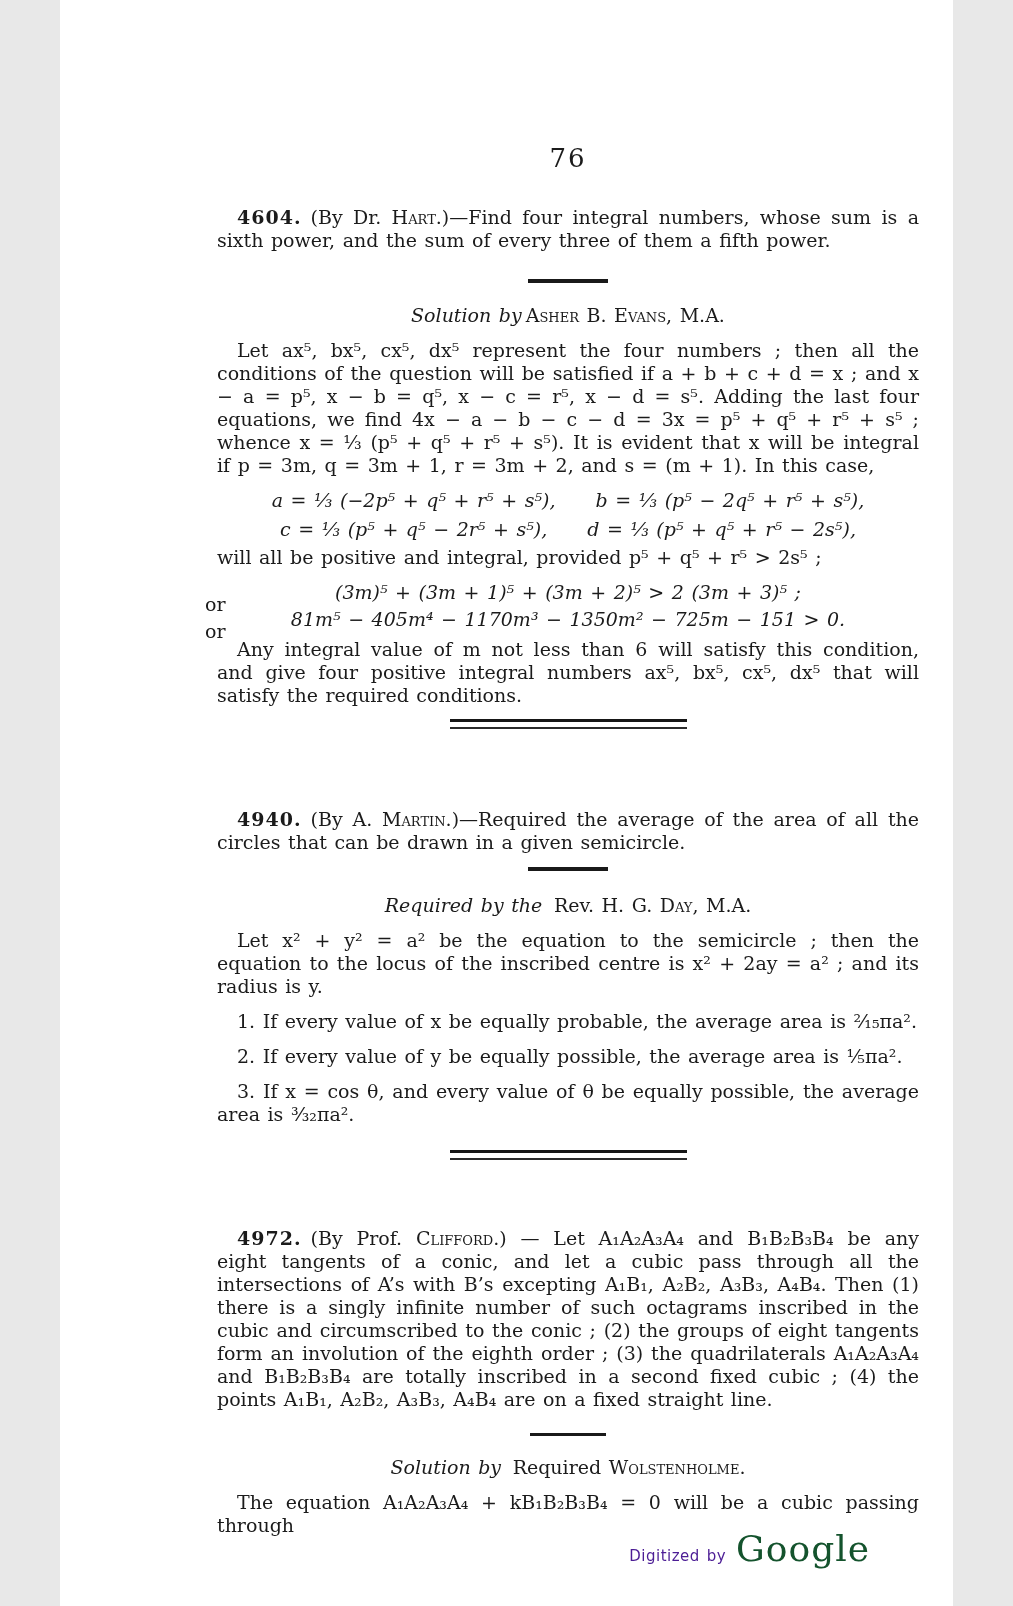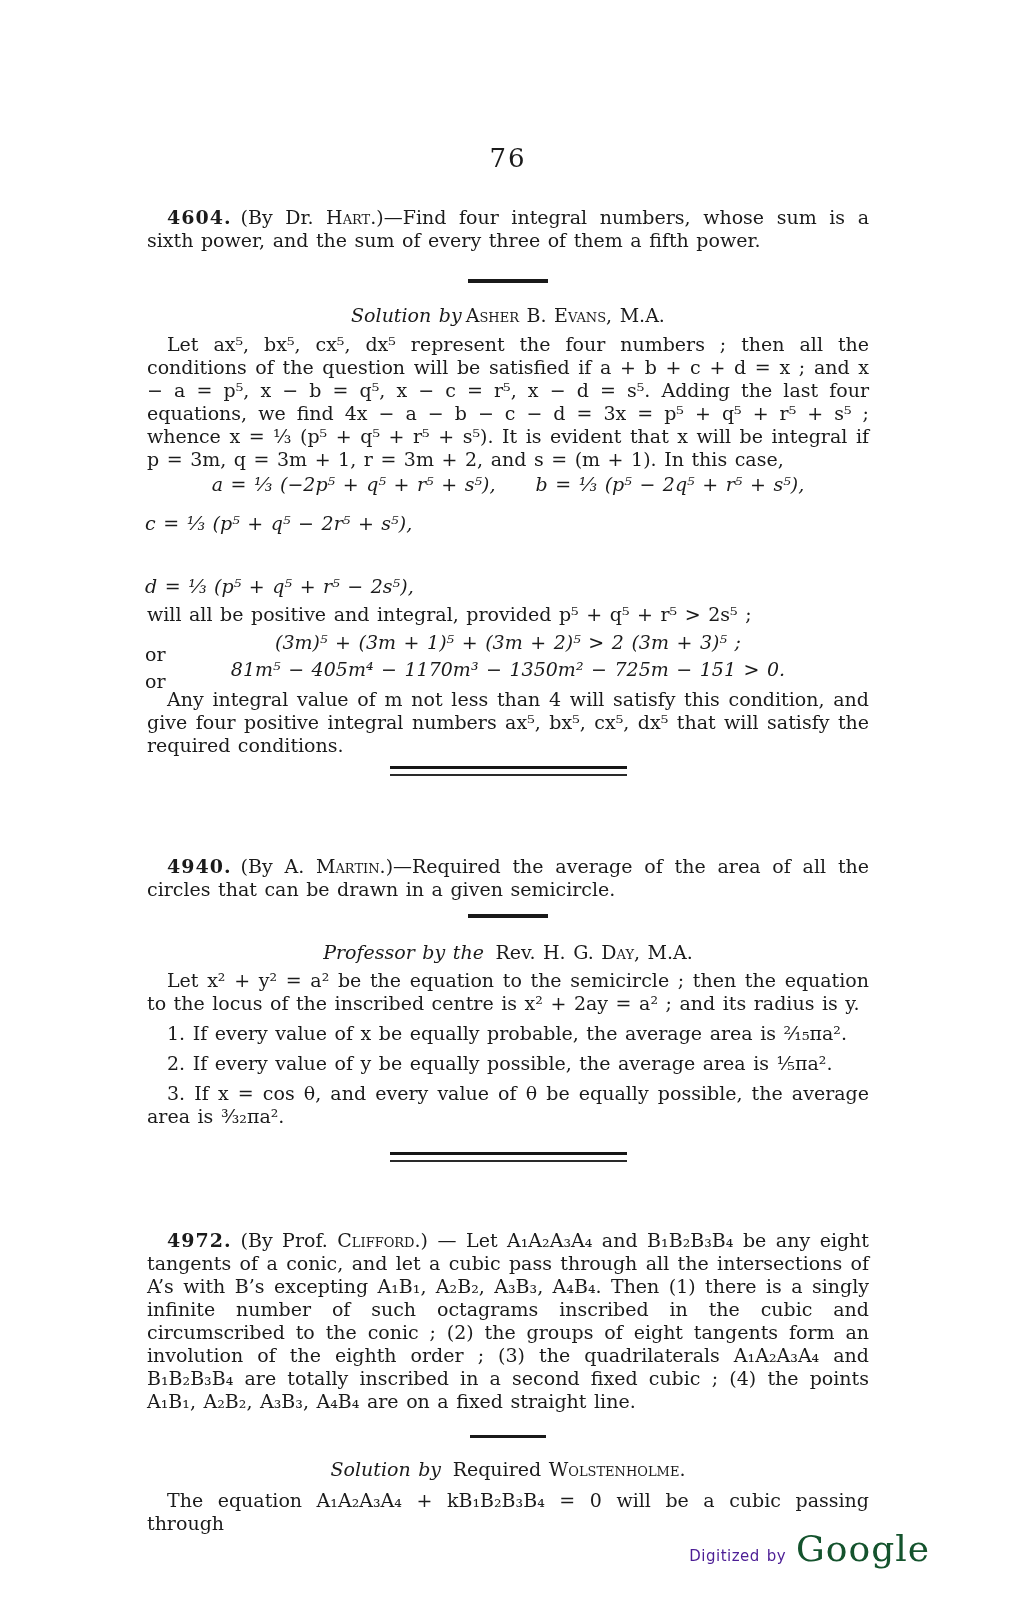--- a/index.html
+++ b/index.html
@@ -1,29 +1,29 @@
 <!DOCTYPE html>
 <html><head>
 <meta charset="utf-8">
 <style>
   html,body{margin:0;padding:0;background:#e8e8e8;}
   .page{
     position:relative;
-    width:1013px;height:1606px;
+    width:893px;height:1606px;
     background:#ffffff;
     font-family:"DejaVu Serif","Liberation Serif",serif;
     font-size:19px;line-height:23px;
     color:#1b1b1b;
     overflow:hidden;
     margin:0 auto;
     word-spacing:1.5px;
   }
   .content{position:absolute;left:145px;top:0;width:726px;}
   .pagenum{margin:143px 0 0 0;text-align:center;font-size:26px;line-height:30px;letter-spacing:2px;}
-  p{margin:2px;}
+  p{margin:12px;}
   .just{text-align:justify;}
   .indent{text-indent:20px;}
   .num{font-weight:bold;margin-right:9px;letter-spacing:1px;}
   .sc{font-variant:small-caps;text-align:right;}
   .solhead{text-align:center;}
   .solhead i{margin-right:4px;}
   
   .rule-short{width:80px;height:4px;background:#191919;}
   .rule-short.thin{height:3px;width:76px;}
   .rule-double{width:237px;height:5px;border-top:3px solid #161616;border-bottom:2px solid #2a2a2a;}
@@ -31,21 +31,21 @@
   
   .eqrow{display:flex;justify-content:center;gap:40px;font-style:italic;}
   .orline{position:relative;text-align:center;font-style:italic;}
   .orlabel{position:absolute;left:0;top:12px;font-style:normal;}
   
   #p4604{margin-top:33px;}
   #rule1{margin-top:27px;}
   #solhead1{margin-top:21px;}
   #para1{margin-top:6px;}
   #eqrow1{margin-top:1px;}
-  #eqrow2{margin-top:16px;flex-direction:column;}
+  #eqrow2{margin-top:6px;}
   #provided{margin-top:5px;}
   #or1{margin-top:5px;}
   #or2{margin-top:4px;}
   #para2{margin-top:7px;}
   #ruled1{margin-top:9px;}
   #p4940{margin-top:79px;}
   #rule2{margin-top:13px;}
   #solhead2{margin-top:23px;}
   #para3{margin-top:5px;}
   .obs{margin-top:7px;}
@@ -82,29 +82,29 @@
     <div id="eqrow2" class="eqrow">
         <span>c = ⅓ (p⁵ + q⁵ − 2r⁵ + s⁵),</span>
         <span>d = ⅓ (p⁵ + q⁵ + r⁵ − 2s⁵),</span>
       </div>
 
     <p id="provided">will all be positive and integral, provided p⁵ + q⁵ + r⁵ &gt; 2s⁵ ;</p>
 
     <div id="or1" class="orline"><span class="orlabel">or</span><span>(3m)⁵ + (3m + 1)⁵ + (3m + 2)⁵ &gt; 2 (3m + 3)⁵ ;</span></div>
     <div id="or2" class="orline"><span class="orlabel">or</span><span>81m⁵ − 405m⁴ − 1170m³ − 1350m² − 725m − 151 &gt; 0.</span></div>
 
-    <p id="para2" class="just indent">Any integral value of m not less than 4 will satisfy this condition, and give four positive integral numbers ax⁵, bx⁵, cx⁵, dx⁵ that will satisfy the required conditions.</p>
+    <p id="para2" class="just indent">Any integral value of m not less than 6 will satisfy this condition, and give four positive integral numbers ax⁵, bx⁵, cx⁵, dx⁵ that will satisfy the required conditions.</p>
 
     <div id="ruled1" class="rule-double center-rule"></div>
 
     <p id="p4940" class="just indent"><span class="num">4940.</span><span>(By A. </span><span class="sc">Martin.</span><span>)—</span><span>Required the average of the area of all the circles that can be drawn in a given semicircle.</span></p>
 
     <div id="rule2" class="rule-short center-rule"></div>
 
-    <p id="solhead2" class="solhead"><i>Professor by the</i><span> Rev. H. G. </span><span class="sc">Day</span><span>, M.A.</span></p>
+    <p id="solhead2" class="solhead"><i>Required by the</i><span> Rev. H. G. </span><span class="sc">Day</span><span>, M.A.</span></p>
 
     <p id="para3" class="just indent">Let x² + y² = a² be the equation to the semicircle ; then the equation to the locus of the inscribed centre is x² + 2ay = a² ; and its radius is y.</p>
 
     <p class="obs just indent">1.  If every value of x be equally probable, the average area is ²⁄₁₅πa².</p>
     <p class="obs just indent">2.  If every value of y be equally possible, the average area is ⅕πa².</p>
     <p class="obs just indent">3.  If x = cos θ, and every value of θ be equally possible, the average area is ³⁄₃₂πa².</p>
 
     <div id="ruled2" class="rule-double center-rule"></div>
 
     <p id="p4972" class="just indent"><span class="num">4972.</span><span>(By Prof. </span><span class="sc">Clifford.</span><span>) — </span><span>Let A₁A₂A₃A₄ and B₁B₂B₃B₄ be any eight tangents of a conic, and let a cubic pass through all the intersections of A’s with B’s excepting A₁B₁, A₂B₂, A₃B₃, A₄B₄.  Then (1) there is a singly infinite number of such octagrams inscribed in the cubic and circumscribed to the conic ; (2) the groups of eight tangents form an involution of the eighth order ; (3) the quadrilaterals A₁A₂A₃A₄ and B₁B₂B₃B₄ are totally inscribed in a second fixed cubic ; (4) the points A₁B₁, A₂B₂, A₃B₃, A₄B₄ are on a fixed straight line.</span></p>

